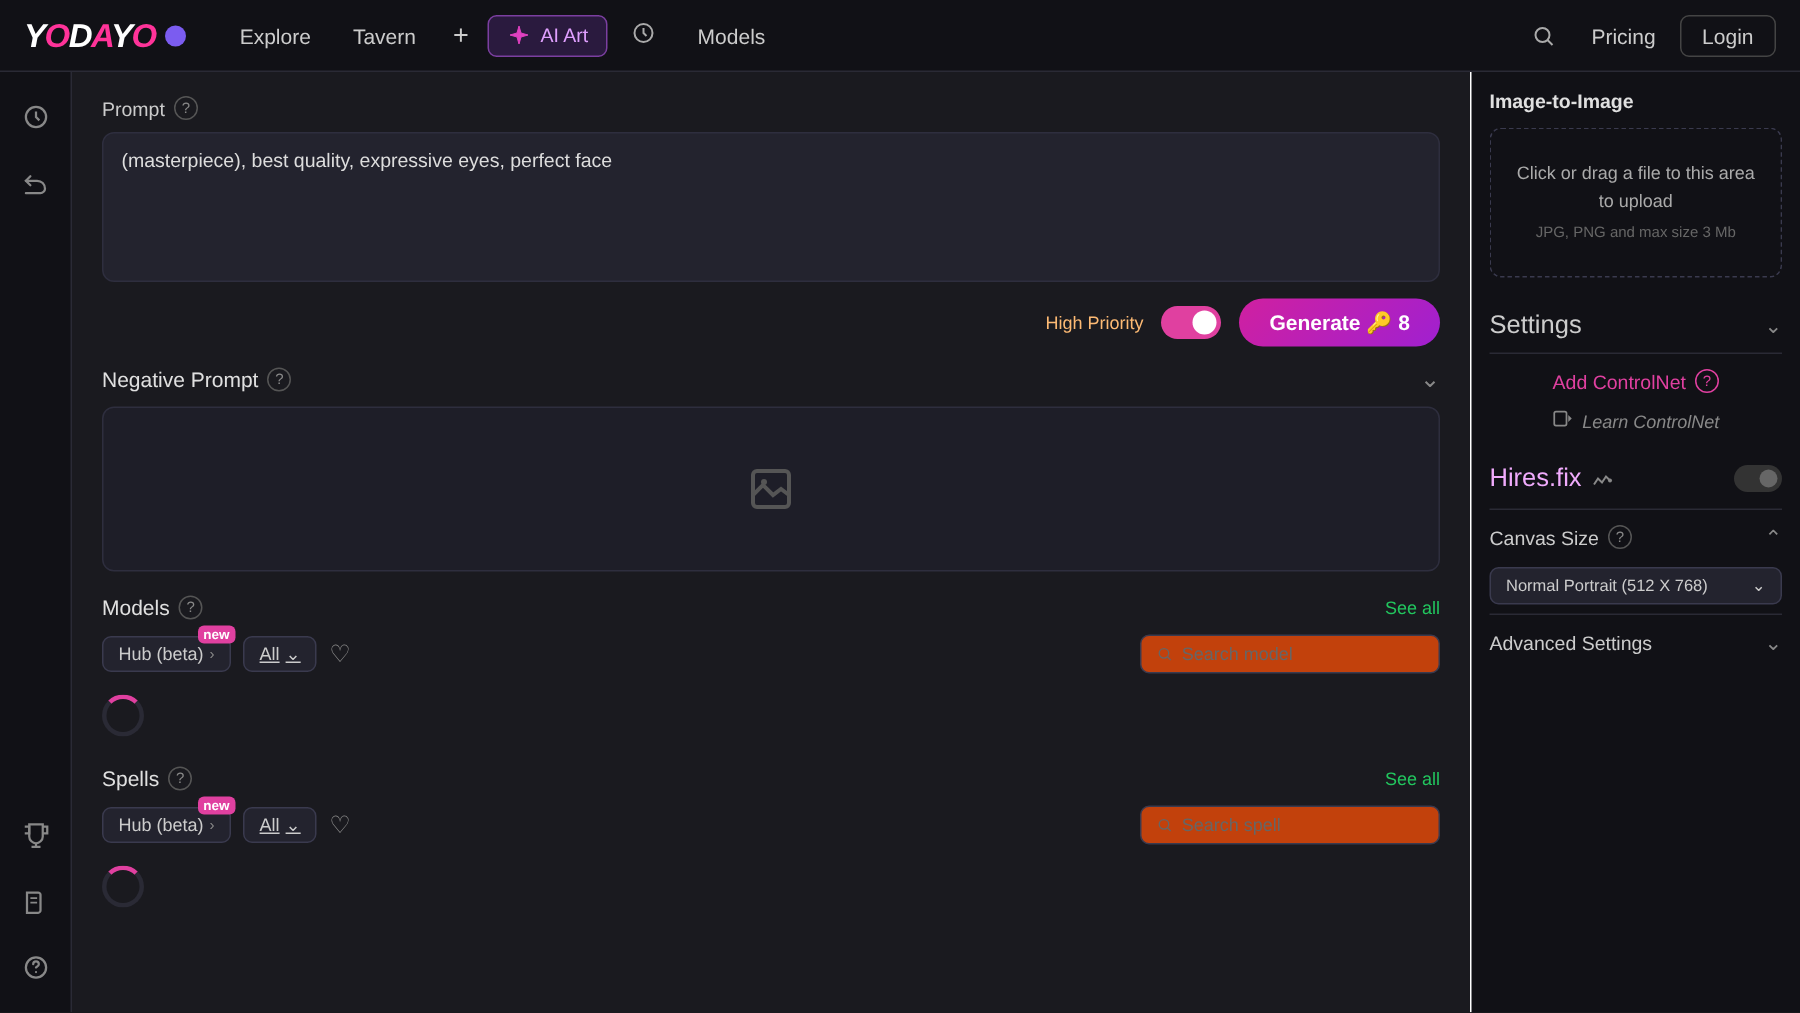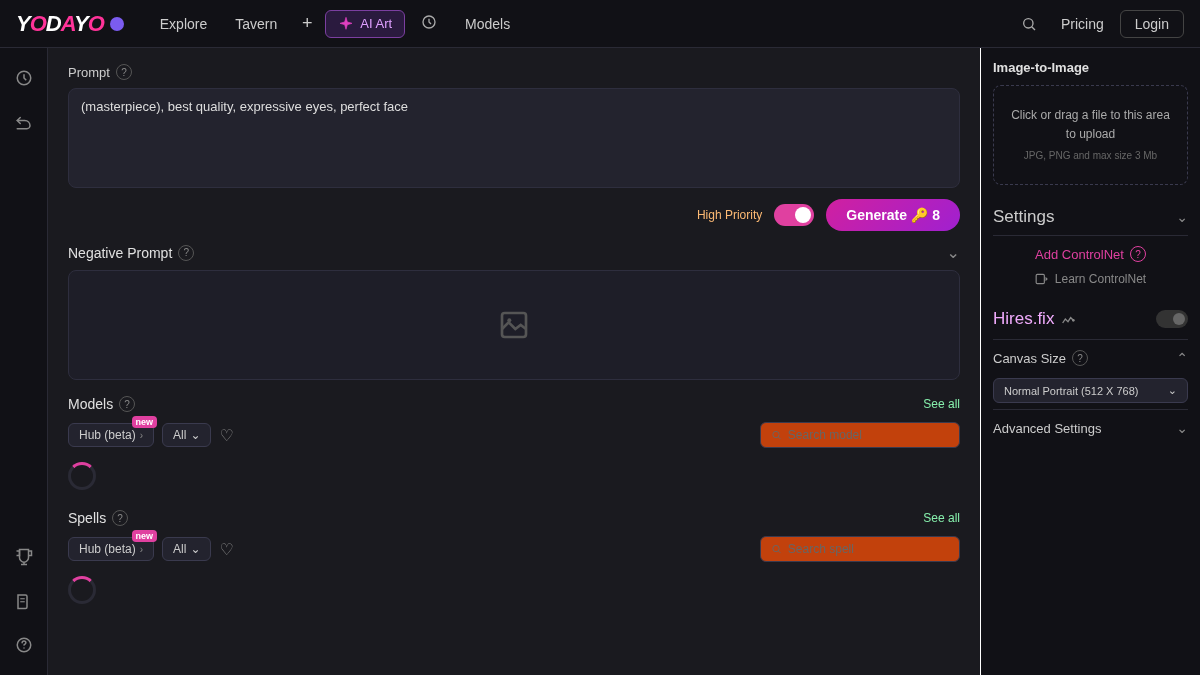--- a/index.html
+++ b/index.html
@@ -281,21 +281,21 @@
       padding: 16px 0 10px;
     }
     .models-header-left {
       display: flex;
       align-items: center;
       gap: 6px;
     }
     .see-all-btn {
       background: none;
       border: none;
-      color: #86efac;
+      color: #22c55e;
       font-size: 12px;
       cursor: pointer;
     }
 
     .filter-row {
       display: flex;
       align-items: center;
       gap: 8px;
       margin-bottom: 10px;
     }
@@ -331,20 +331,21 @@
       display: flex;
       align-items: center;
       background: #23232e;
       border: 1px solid #3a3a4e;
       border-radius: 6px;
       padding: 4px 10px;
       font-size: 12px;
       color: #ccc;
       cursor: pointer;
       gap: 4px;
+      text-decoration: underline;
     }
     .heart-btn {
       background: none;
       border: none;
       color: #888;
       cursor: pointer;
       font-size: 16px;
     }
 
     .model-search-container {
@@ -459,23 +460,25 @@
       border: 1px solid #e040a0;
       color: #e040a0;
       display: inline-flex;
       align-items: center;
       justify-content: center;
       font-size: 10px;
     }
 
     .learn-controlnet-row {
       display: flex;
+      align-items: center;
       justify-content: center;
       gap: 6px;
       padding-bottom: 10px;
+      font-style: italic;
     }
     .learn-link {
       color: #888;
       font-size: 12px;
       cursor: pointer;
     }
     .video-icon {
       font-size: 13px;
       color: #888;
     }

